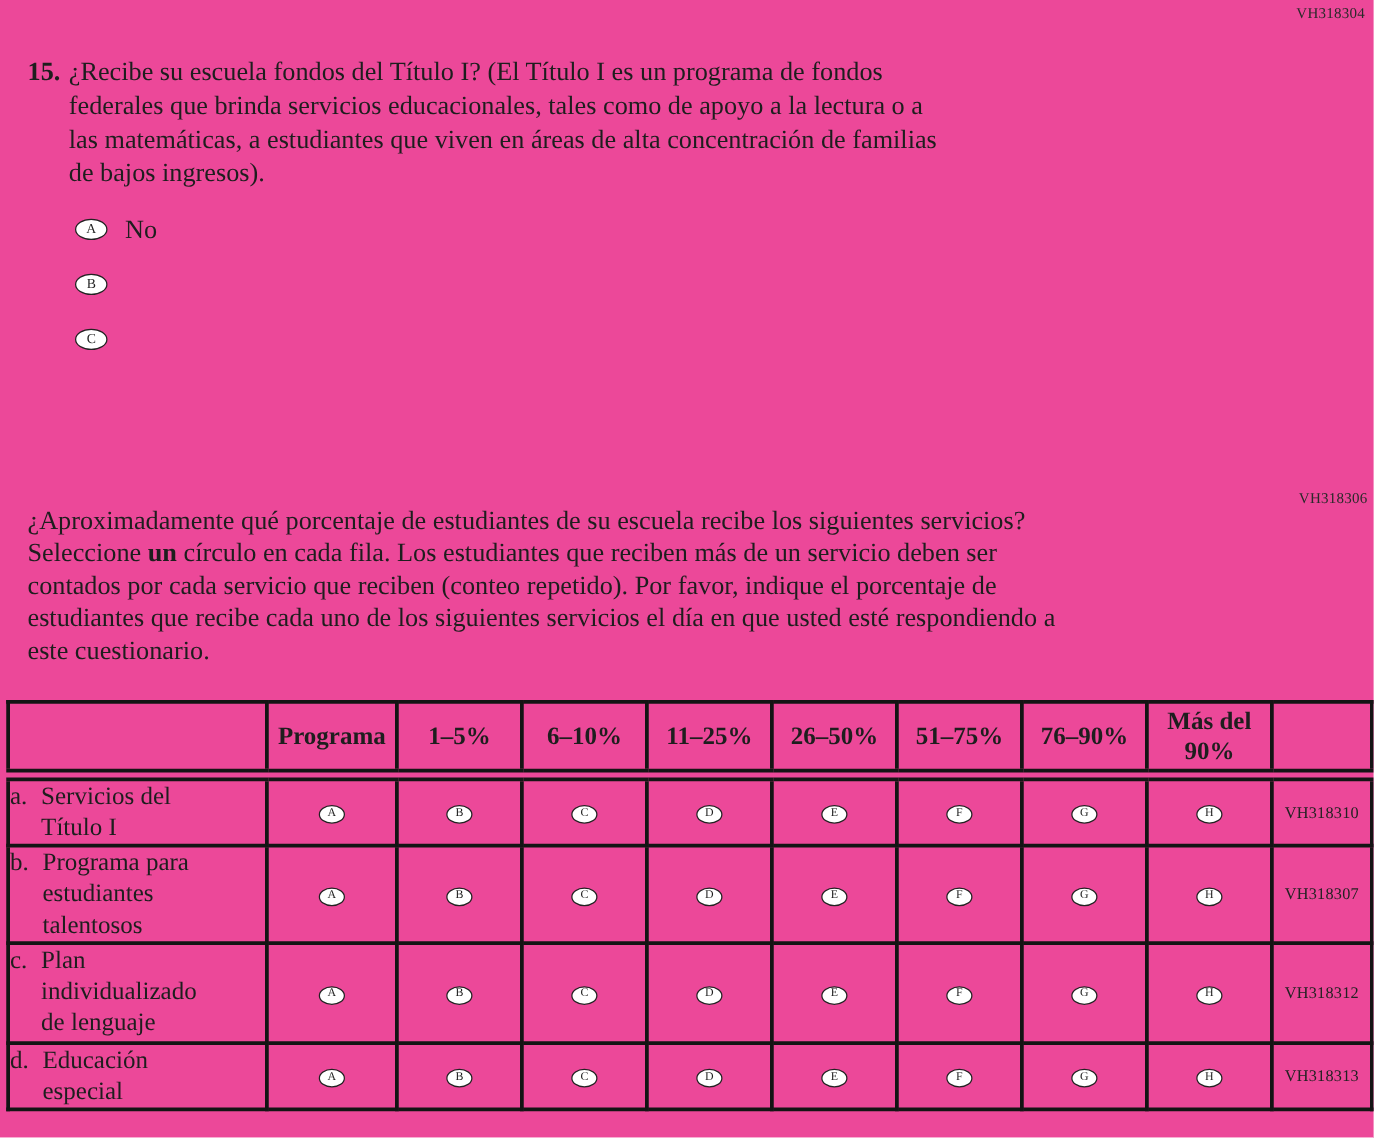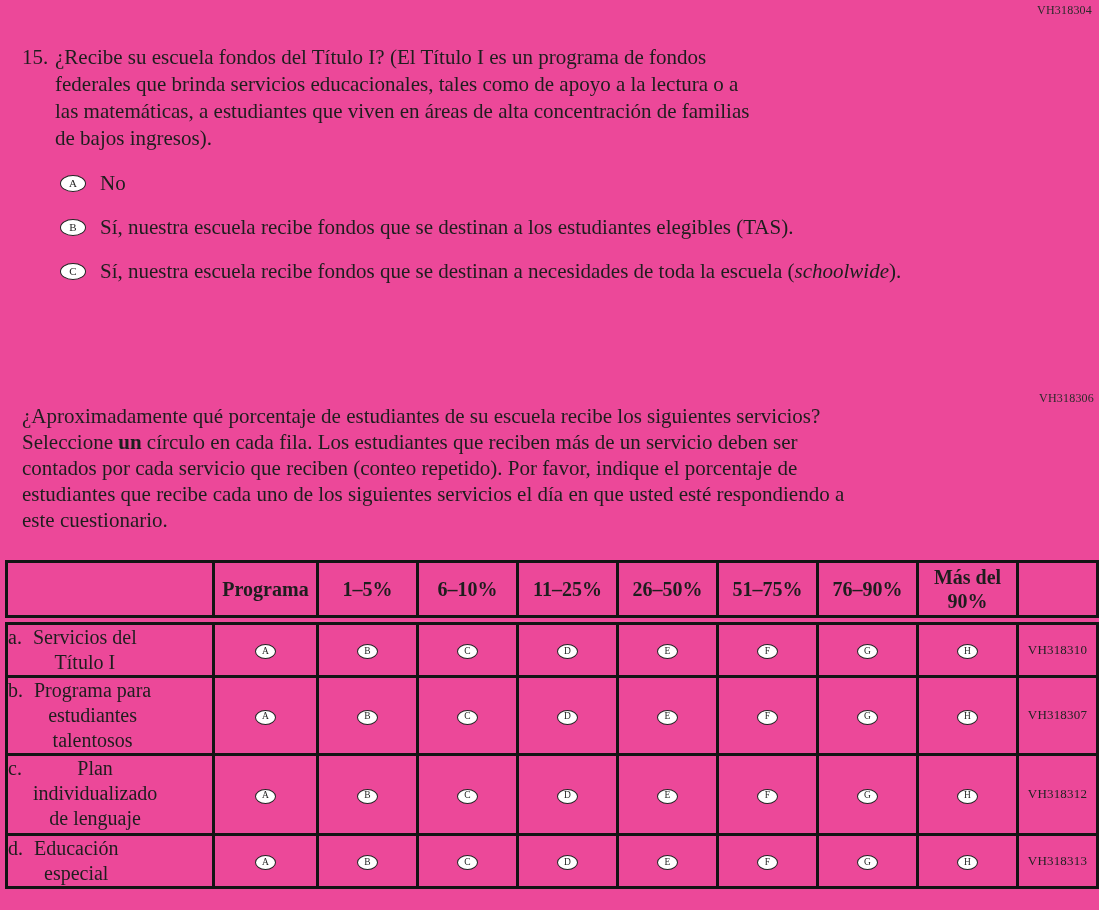--- a/index.html
+++ b/index.html
@@ -8,21 +8,21 @@
     font-family:"Liberation Serif","DejaVu Serif",serif; color:#1e1e1e;
     overflow:hidden;
   }
   .form-code { position:absolute; font-size:12px; color:#2a2a2a; letter-spacing:0.2px; }
   .code-top { top:3px; right:7px; }
   .code-q16 { top:391px; right:5px; }
 
   .question { position:absolute; display:flex; }
   .q15 { left:22px; top:44px; width:1062px; }
   .q16 { left:22px; top:403px; width:1072px; }
-  .qnum { flex:0 0 33px; font-weight:normal; font-size:21px; line-height:27px; }
+  .qnum { flex:0 0 33px; font-weight:bold; font-size:21px; line-height:27px; }
   .qtext { font-size:21px; line-height:27px; white-space:pre-line; }
   .q16 .qtext { line-height:26px; }
   .qtext b { font-weight:bold; }
 
   .options { position:absolute; left:60px; top:171px; width:1034px; }
   .option { display:flex; align-items:center; height:24px; margin-bottom:20px; font-size:21px; }
   .bubble {
     display:inline-flex; align-items:center; justify-content:center;
     width:26px; height:17px; border:1.6px solid #222; border-radius:50%;
     font-size:11px; line-height:1; flex:0 0 auto; margin-right:14px;
@@ -35,21 +35,21 @@
   table.services thead th {
     border-bottom:10px double #141414;
     font-size:20px; font-weight:bold; text-align:center; vertical-align:middle;
     white-space:pre-line; line-height:24px;
   }
   tr.hdr { height:58px; }
   td.bubble-cell { text-align:center; vertical-align:middle; }
   td.bubble-cell .bubble { width:21px; height:15px; font-size:9.5px; border-width:1.5px; margin:0; }
   td.label-cell { vertical-align:top; padding:3px 2px 3px 9px; font-size:20px; line-height:25px; }
   .label-inner { display:flex; gap:11px; }
-  .row-label { white-space:pre-line;text-align:center; }
+  .row-label { white-space:pre-line; }
   td.code-cell {
     text-align:center; vertical-align:middle; font-size:13px; color:#222;
     letter-spacing:0.2px;
   }
 </style>
 </head>
 <body>
 
 <div class="page">
 
@@ -63,25 +63,23 @@
 de bajos ingresos).</div>
   </section>
 
   <div class="options">
     <div class="option">
       <span class="bubble">A</span>
       <span class="opt-text">No</span>
     </div>
     <div class="option">
       <span class="bubble">B</span>
-      <span class="opt-text">Sí, nuestra escuela recibe fondos que se destinan a los estudiantes elegibles (TAS).</span>
     </div>
     <div class="option">
       <span class="bubble">C</span>
-      <span class="opt-text"><span>Sí, nuestra escuela recibe fondos que se destinan a necesidades de toda la escuela (</span><i>schoolwide</i><span>).</span></span>
     </div>
   </div>
 
   <div class="form-code code-q16">VH318306</div>
 
   <section class="question q16">
     <div class="qtext"><span>¿Aproximadamente qué porcentaje de estudiantes de su escuela recibe los siguientes servicios?
 Seleccione </span><b>un</b><span> círculo en cada fila. Los estudiantes que reciben más de un servicio deben ser
 contados por cada servicio que reciben (conteo repetido). Por favor, indique el porcentaje de
 estudiantes que recibe cada uno de los siguientes servicios el día en que usted esté respondiendo a

